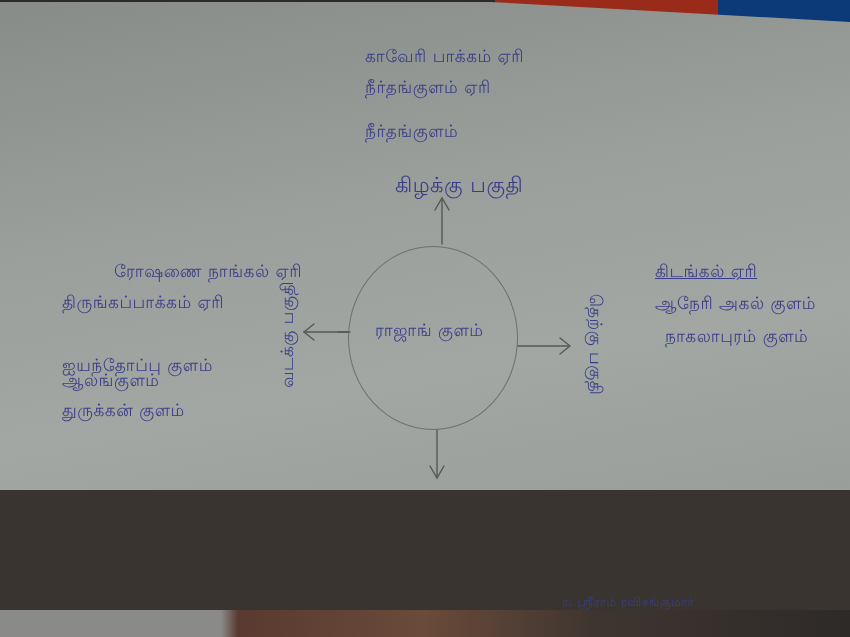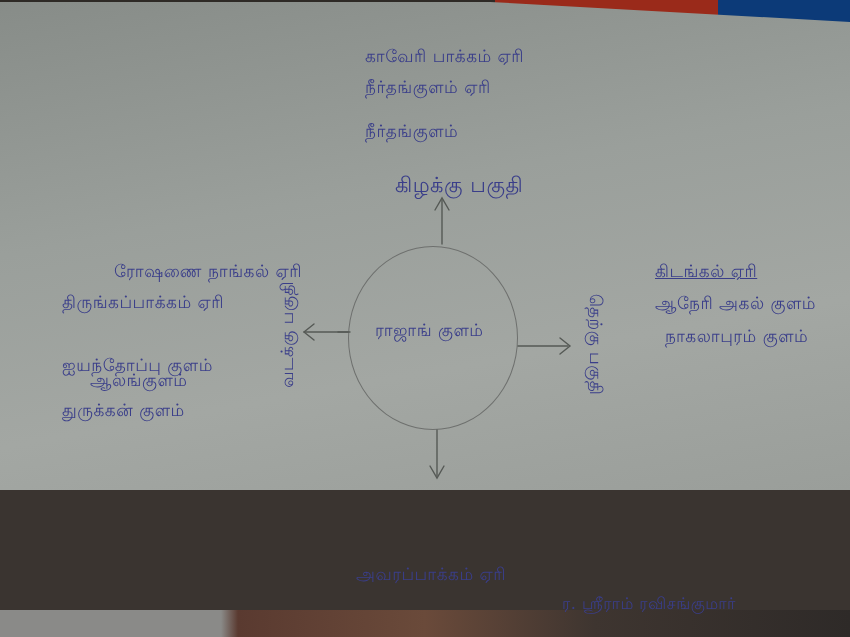--- a/index.html
+++ b/index.html
@@ -65,25 +65,24 @@
       <line x1="437" y1="430" x2="437" y2="476"></line>
       <polyline points="430,466 437,478 444,466"></polyline>
 
       <line x1="338" y1="332" x2="350" y2="332"></line>
     </g>
   </svg>
 
   <div class="hw" style="left:82px; top:263px;margin-left:32px;">ரோஷணை நாங்கல் ஏரி</div>
   <div class="hw" style="left:62px; top:294px;">திருங்கப்பாக்கம் ஏரி</div>
   <div class="hw" style="left:62px; top:333px;margin-top:24px;">ஐயந்தோப்பு குளம்</div>
-  <div class="hw" style="left:62px; top:372px;margin-left:28px;">ஆலங்குளம்</div>
+  <div class="hw" style="left:62px; top:372px;">ஆலங்குளம்</div>
   <div class="hw" style="left:62px; top:402px;">துருக்கன் குளம்</div>
   <div class="hw vert-left" style="left:232px; top:326px; width:110px; text-align:center;">வடக்கு பகுதி</div>
 
   <div class="hw vert-right" style="left:540px; top:336px; width:110px; text-align:center;">தெற்கு பகுதி</div>
   <div class="hw" style="left:655px; top:263px;text-decoration:underline;">கிடங்கல் ஏரி</div>
   <div class="hw" style="left:655px; top:295px;">ஆநேரி அகல் குளம்</div>
   <div class="hw" style="left:665px; top:328px;">நாகலாபுரம் குளம்</div>
 
-  <div class="hw" style="left:356px; top:566px;">அவரப்பாக்கம் ஏரி</div>
 
-  <div class="hw" style="left:562px; top:596px; font-size:16px;">ர. ஸ்ரீராம் ரவிசங்குமார்</div>
+  <div class="hw" style="left:562px; top:596px; font-size:12px;">ர. ஸ்ரீராம் ரவிசங்குமார்</div>
 </div>
 
 </body></html>

